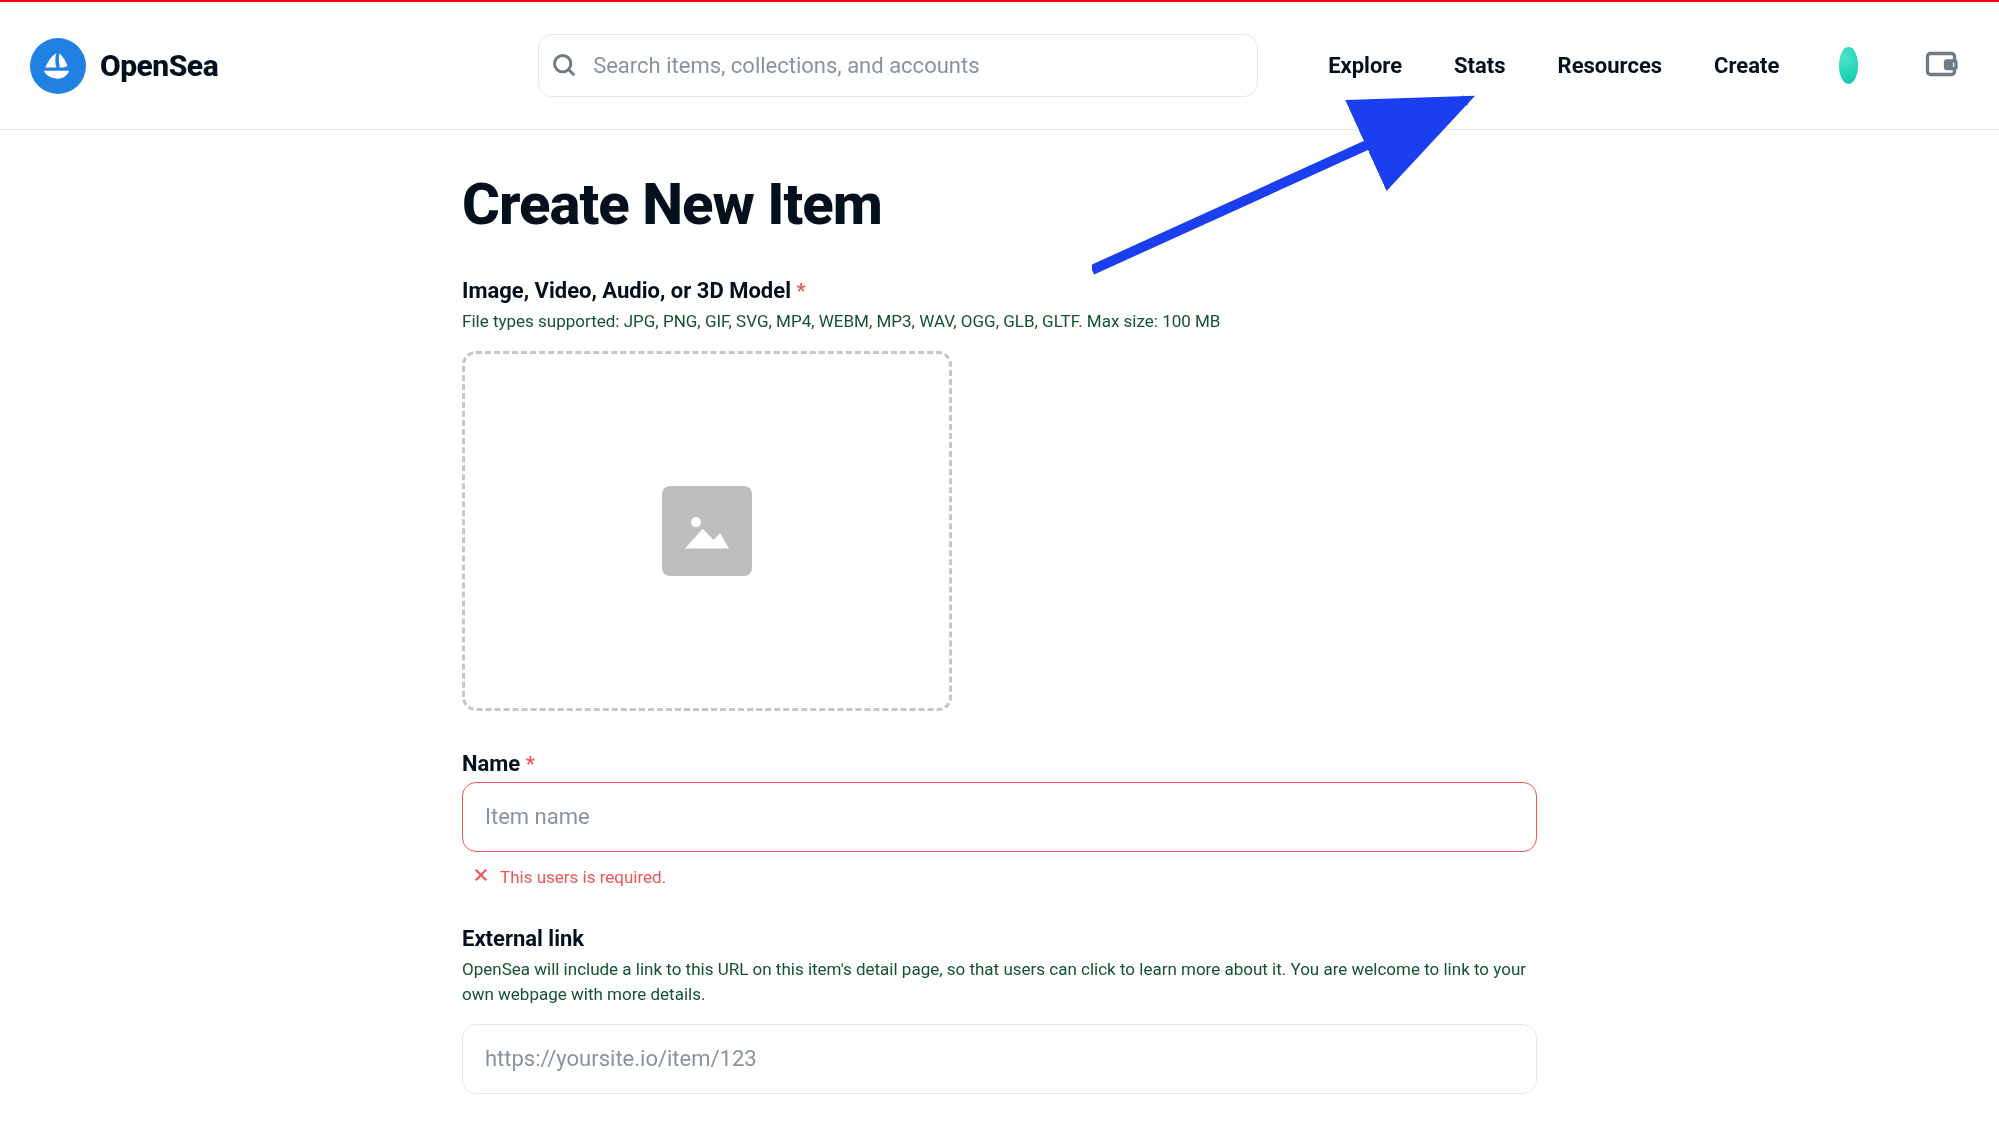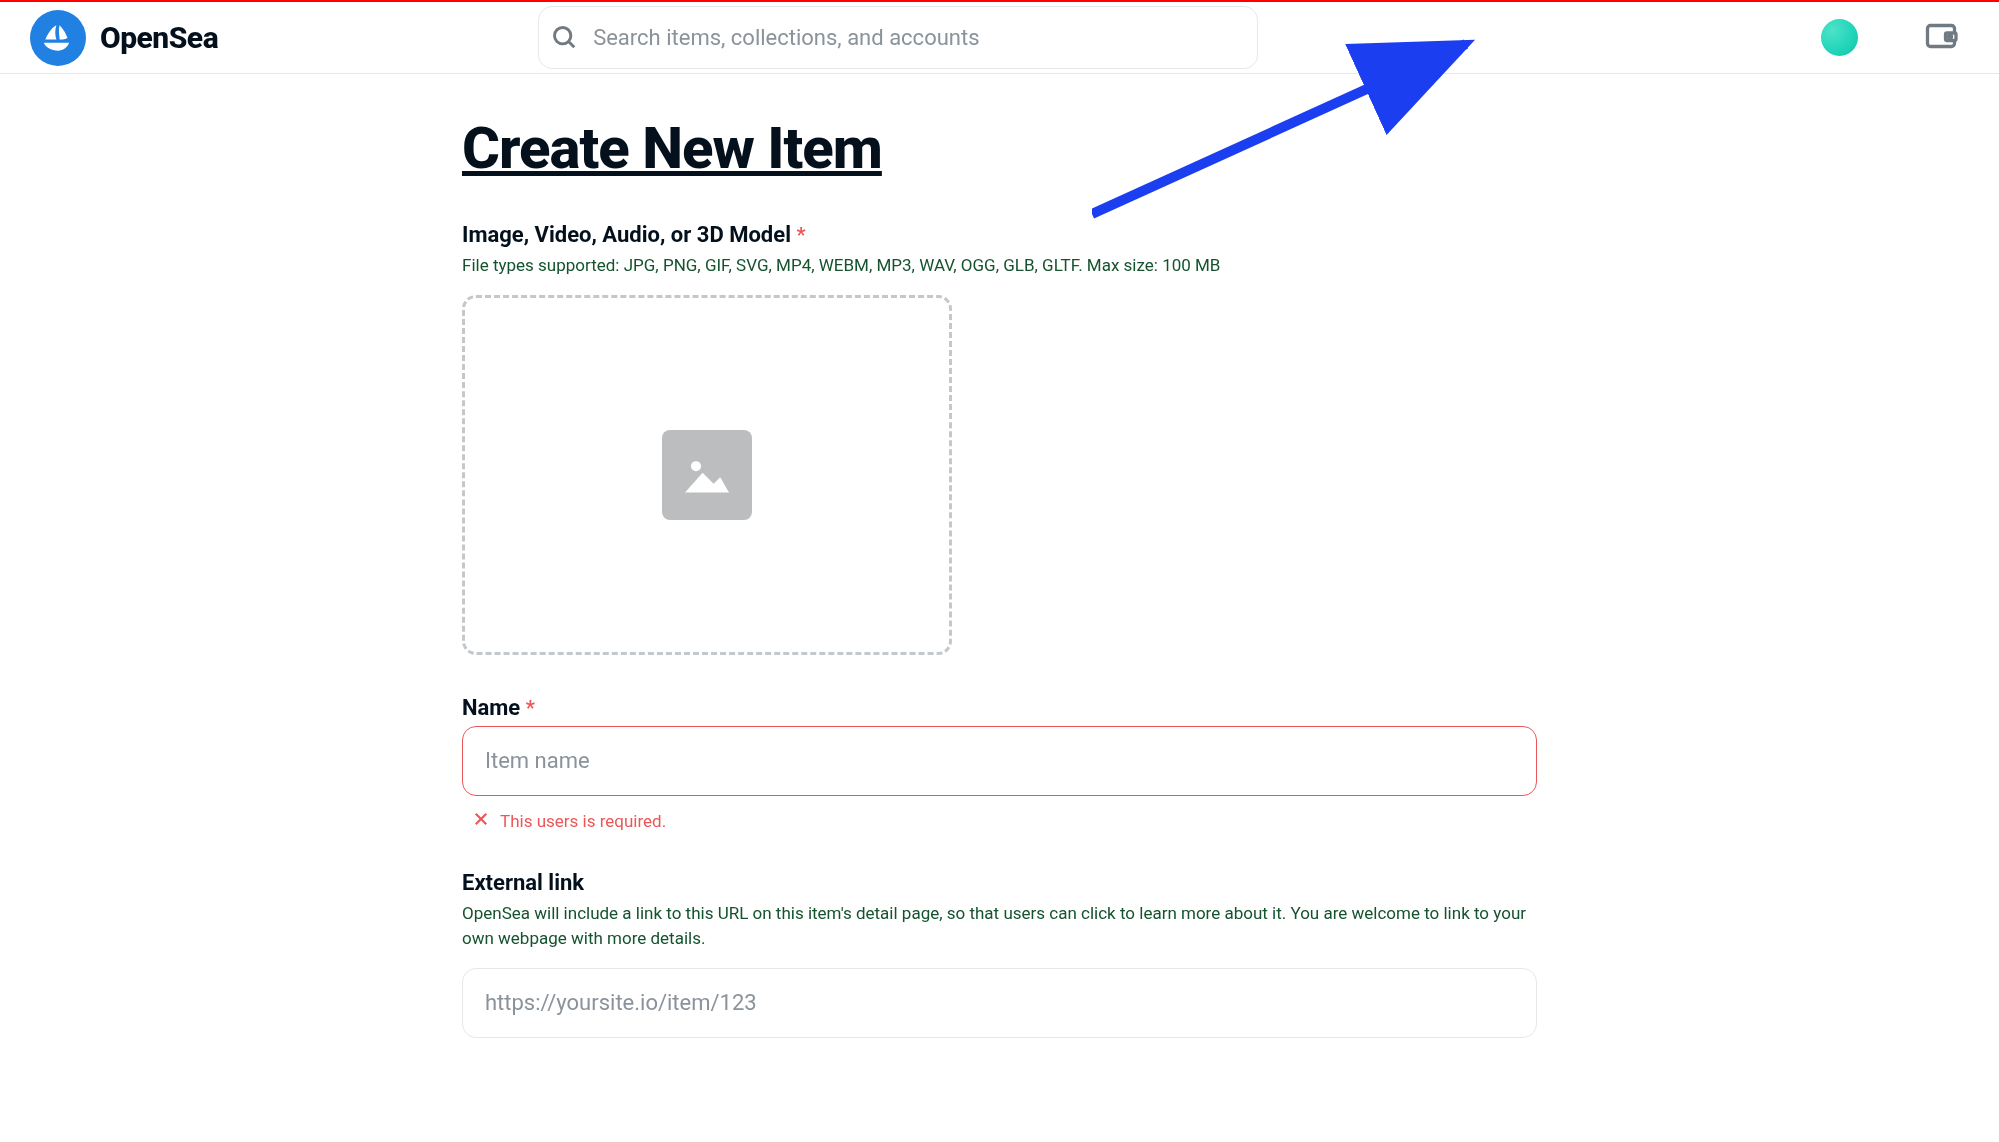--- a/index.html
+++ b/index.html
@@ -9,21 +9,21 @@
       font-family: -apple-system, BlinkMacSystemFont, "Segoe UI", Roboto, Helvetica, Arial, sans-serif;
     }
     body {
       background: #fff;
       border-top: 2px solid #ff0000;
     }
     .header {
       display: flex;
       align-items: center;
       padding: 0 30px;
-      height: 72px;
+      height: 128px;
       border-bottom: 1px solid #e5e8eb;
       gap: 20px;
     }
     .logo-section {
       display: flex;
       align-items: center;
       gap: 14px;
       cursor: pointer;
     }
     .logo-icon {
@@ -101,21 +101,20 @@
       margin: 0 auto;
       padding: 40px 0 60px;
       position: relative;
     }
     .page-title {
       font-size: 58px;
       font-weight: 800;
       color: #04111d;
       letter-spacing: -1px;
       margin-bottom: 40px;
-      text-decoration: underline;
     }
     .required-note {
       font-size: 17px;
       color: #707a83;
       margin-bottom: 20px;
     }
     .required-note .asterisk {
       color: #eb5757;
     }
     .field-label {
@@ -217,20 +216,26 @@
           <circle cx="10" cy="10" r="7"></circle>
           <line x1="20" y1="20" x2="15" y2="15"></line>
         </svg>
       </span>
       <input class="search-input" type="text" placeholder="Search items, collections, and accounts" style="">
     </div>
   </div>
 
   <div class="spacer-right"></div>
 
+  <nav class="nav">
+    <a class="nav-link">Explore</a>
+    <a class="nav-link">Stats</a>
+    <a class="nav-link">Resources</a>
+    <a class="nav-link">Create</a>
+  </nav>
 
   <div class="avatar"></div>
 
   <span class="wallet-icon">
     <svg width="36" height="36" viewBox="0 0 24 24" fill="none" stroke="#707a83" stroke-width="2.2">
       <rect x="3" y="5" width="18" height="14" rx="2"></rect>
       <rect x="15" y="10" width="7" height="5" rx="1" fill="#fff"></rect>
       <circle cx="18" cy="12.5" r="1" fill="#707a83"></circle>
     </svg>
   </span>

